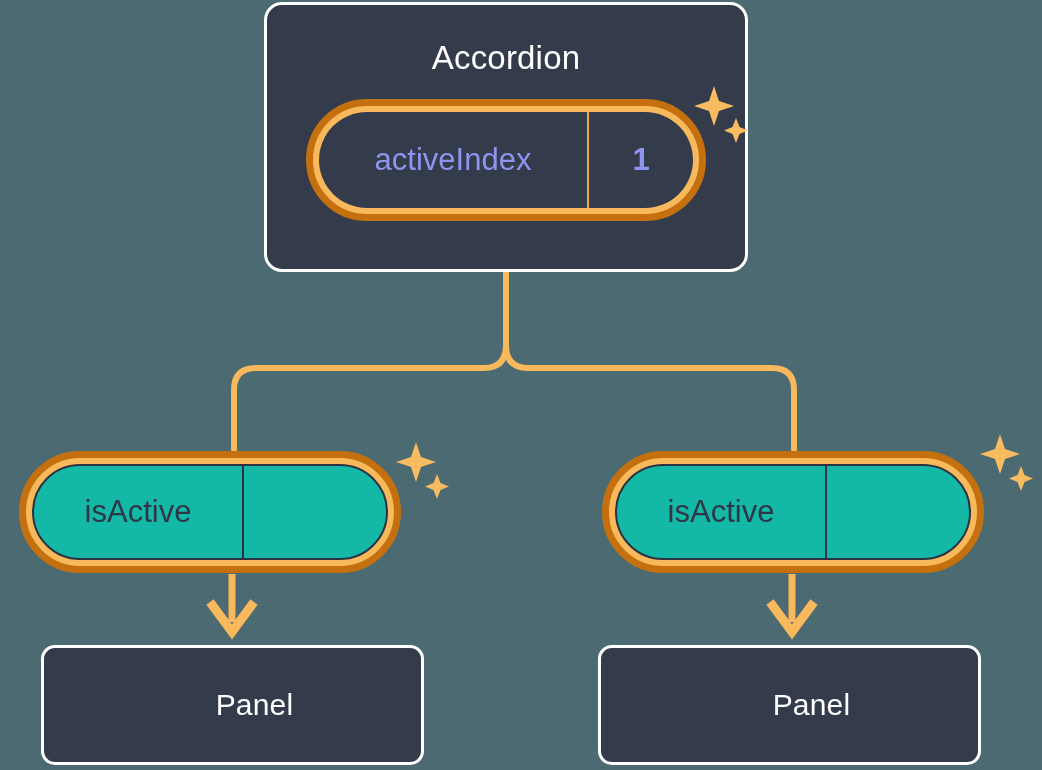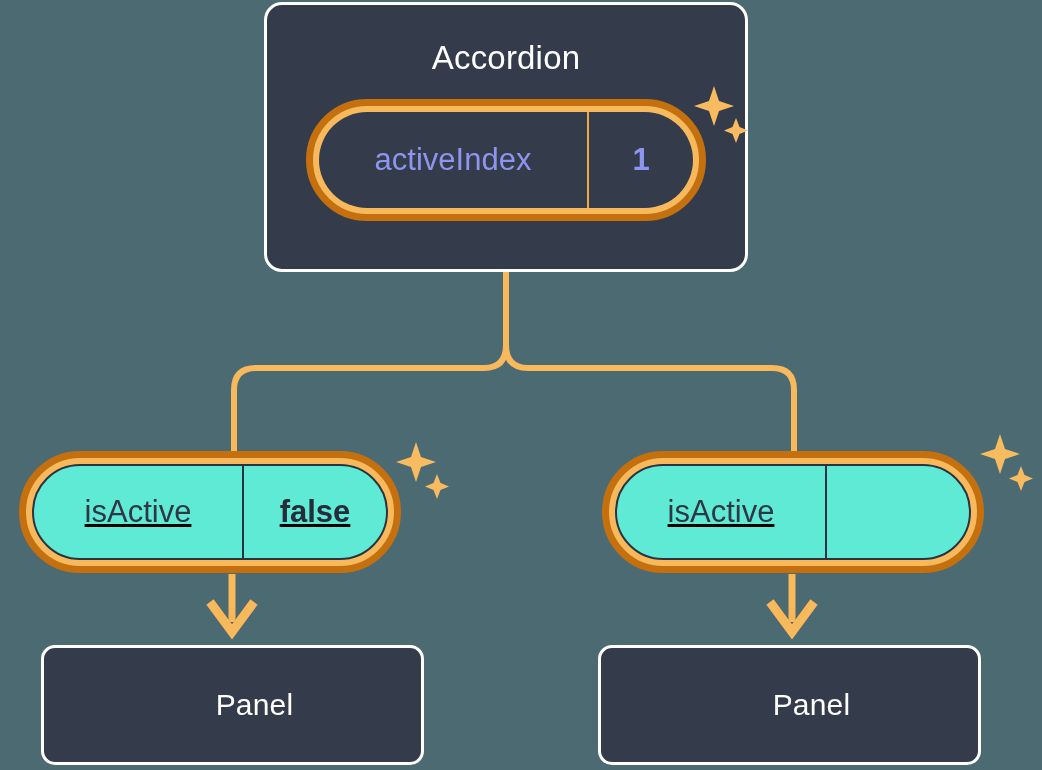--- a/index.html
+++ b/index.html
@@ -122,23 +122,22 @@
     font-weight: 700;
   }
 
   
   .pill-bool {
     top: 451px;
     width: 382px;
     height: 122px;
   }
   .pill-bool .pill-inner {
-    background: #5eead4;
+    background: #14b8a6;
     border: 2px solid #2c3242;
-    text-decoration: underline;
   }
   .pill-bool .pill-key {
     width: 210px;
     color: #2f3747;
     font-size: 31px;
     border-right: 2px solid #2c3242;
   }
   .pill-bool .pill-val {
     flex: 1;
     color: #252c3a;
@@ -190,21 +189,20 @@
   </div>
 
   <svg class="sparkle-group" id="sparkle-accordion" width="56" height="62" viewBox="0 0 56 62">
     <path d="M20 2 L25 17 L40 22 L25 27 L20 42 L15 27 L0 22 L15 17 Z" fill="#f9bb60"></path>
     <path d="M42 34 L45.5 43 L54 46.5 L45.5 50 L42 59 L38.5 50 L30 46.5 L38.5 43 Z" fill="#f9bb60"></path>
   </svg>
 
   <div class="pill pill-bool" id="pill-is-active-false">
     <div class="pill-inner">
       <div class="pill-key">isActive</div>
-      <div class="pill-val">false</div>
     </div>
   </div>
 
   <svg class="sparkle-group" id="sparkle-left-pill" width="54" height="62" viewBox="0 0 54 62">
     <path d="M20 2 L25 17 L40 22 L25 27 L20 42 L15 27 L0 22 L15 17 Z" fill="#f9bb60"></path>
     <path d="M41 34 L44.5 43 L53 46.5 L44.5 50 L41 59 L37.5 50 L29 46.5 L37.5 43 Z" fill="#f9bb60"></path>
   </svg>
 
   <div class="card panel-card" id="panel-left">
     <div class="card-title">Panel</div>

